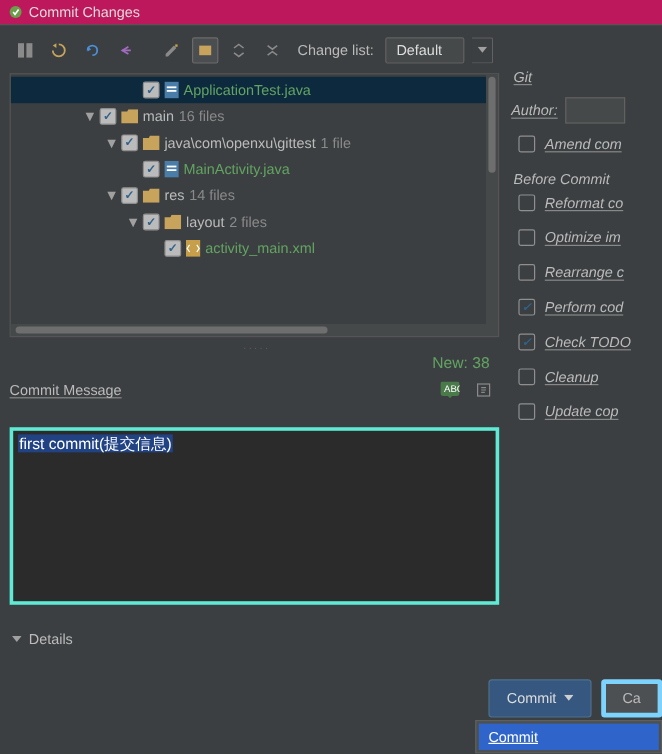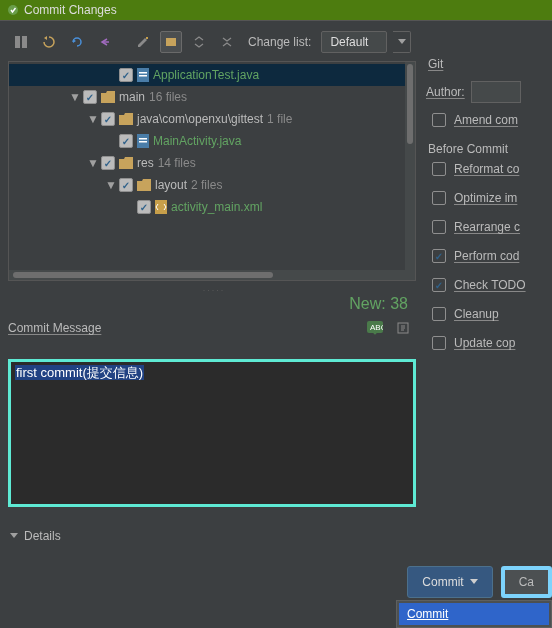--- a/index.html
+++ b/index.html
@@ -7,21 +7,21 @@
     background: #3c3f41;
     font-family: "Segoe UI", Arial, sans-serif;
     font-size: 12px;
     color: #bbbbbb;
     width: 552px;
     height: 628px;
     overflow: hidden;
     position: relative;
   }
   .titlebar {
-    background: #4d7c0f;
+    background: #be185d;
     border-bottom: 1px solid #555;
     padding: 3px 6px;
     display: flex;
     align-items: center;
     gap: 4px;
     font-size: 12px;
     color: #dddddd;
   }
   .titlebar .app-icon {
     width: 14px; height: 14px;
@@ -34,20 +34,21 @@
   .left {
     flex: 0 0 420px;
     display: flex;
     flex-direction: column;
     padding: 6px 0 0 8px;
   }
   .right {
     flex: 1;
     padding: 10px 0 14px 6px;
     color: #bbbbbb;
+    font-style: italic;
   }
   .toolbar {
     display: flex;
     align-items: center;
     gap: 6px;
     padding: 4px 2px 8px 2px;
   }
   .tb-btn {
     width: 22px; height: 22px;
     display: flex; align-items: center; justify-content: center;
@@ -136,21 +137,21 @@
     background: #6e6e6e; border-radius: 3px;
   }
   .grip {
     text-align: center; color: #5a5a5a; font-size: 9px; padding: 2px 0;
     letter-spacing: 2px;
   }
   .new-line {
     text-align: right;
     color: #62a362;
     padding-right: 12px;
-    font-size: 16px;
+    font-size: 13px;
   }
   .msg-header {
     display: flex; align-items: center; justify-content: space-between;
     padding: 4px 6px 20px 0;
   }
   .msg-label { text-decoration: underline; text-decoration-color: #888; text-underline-offset: 2px; color: #bbbbbb; }
   .msg-icons { display: flex; gap: 6px; }
   .msg-box {
     border: 3px solid #5eead4;
     background: #2b2b2b;

